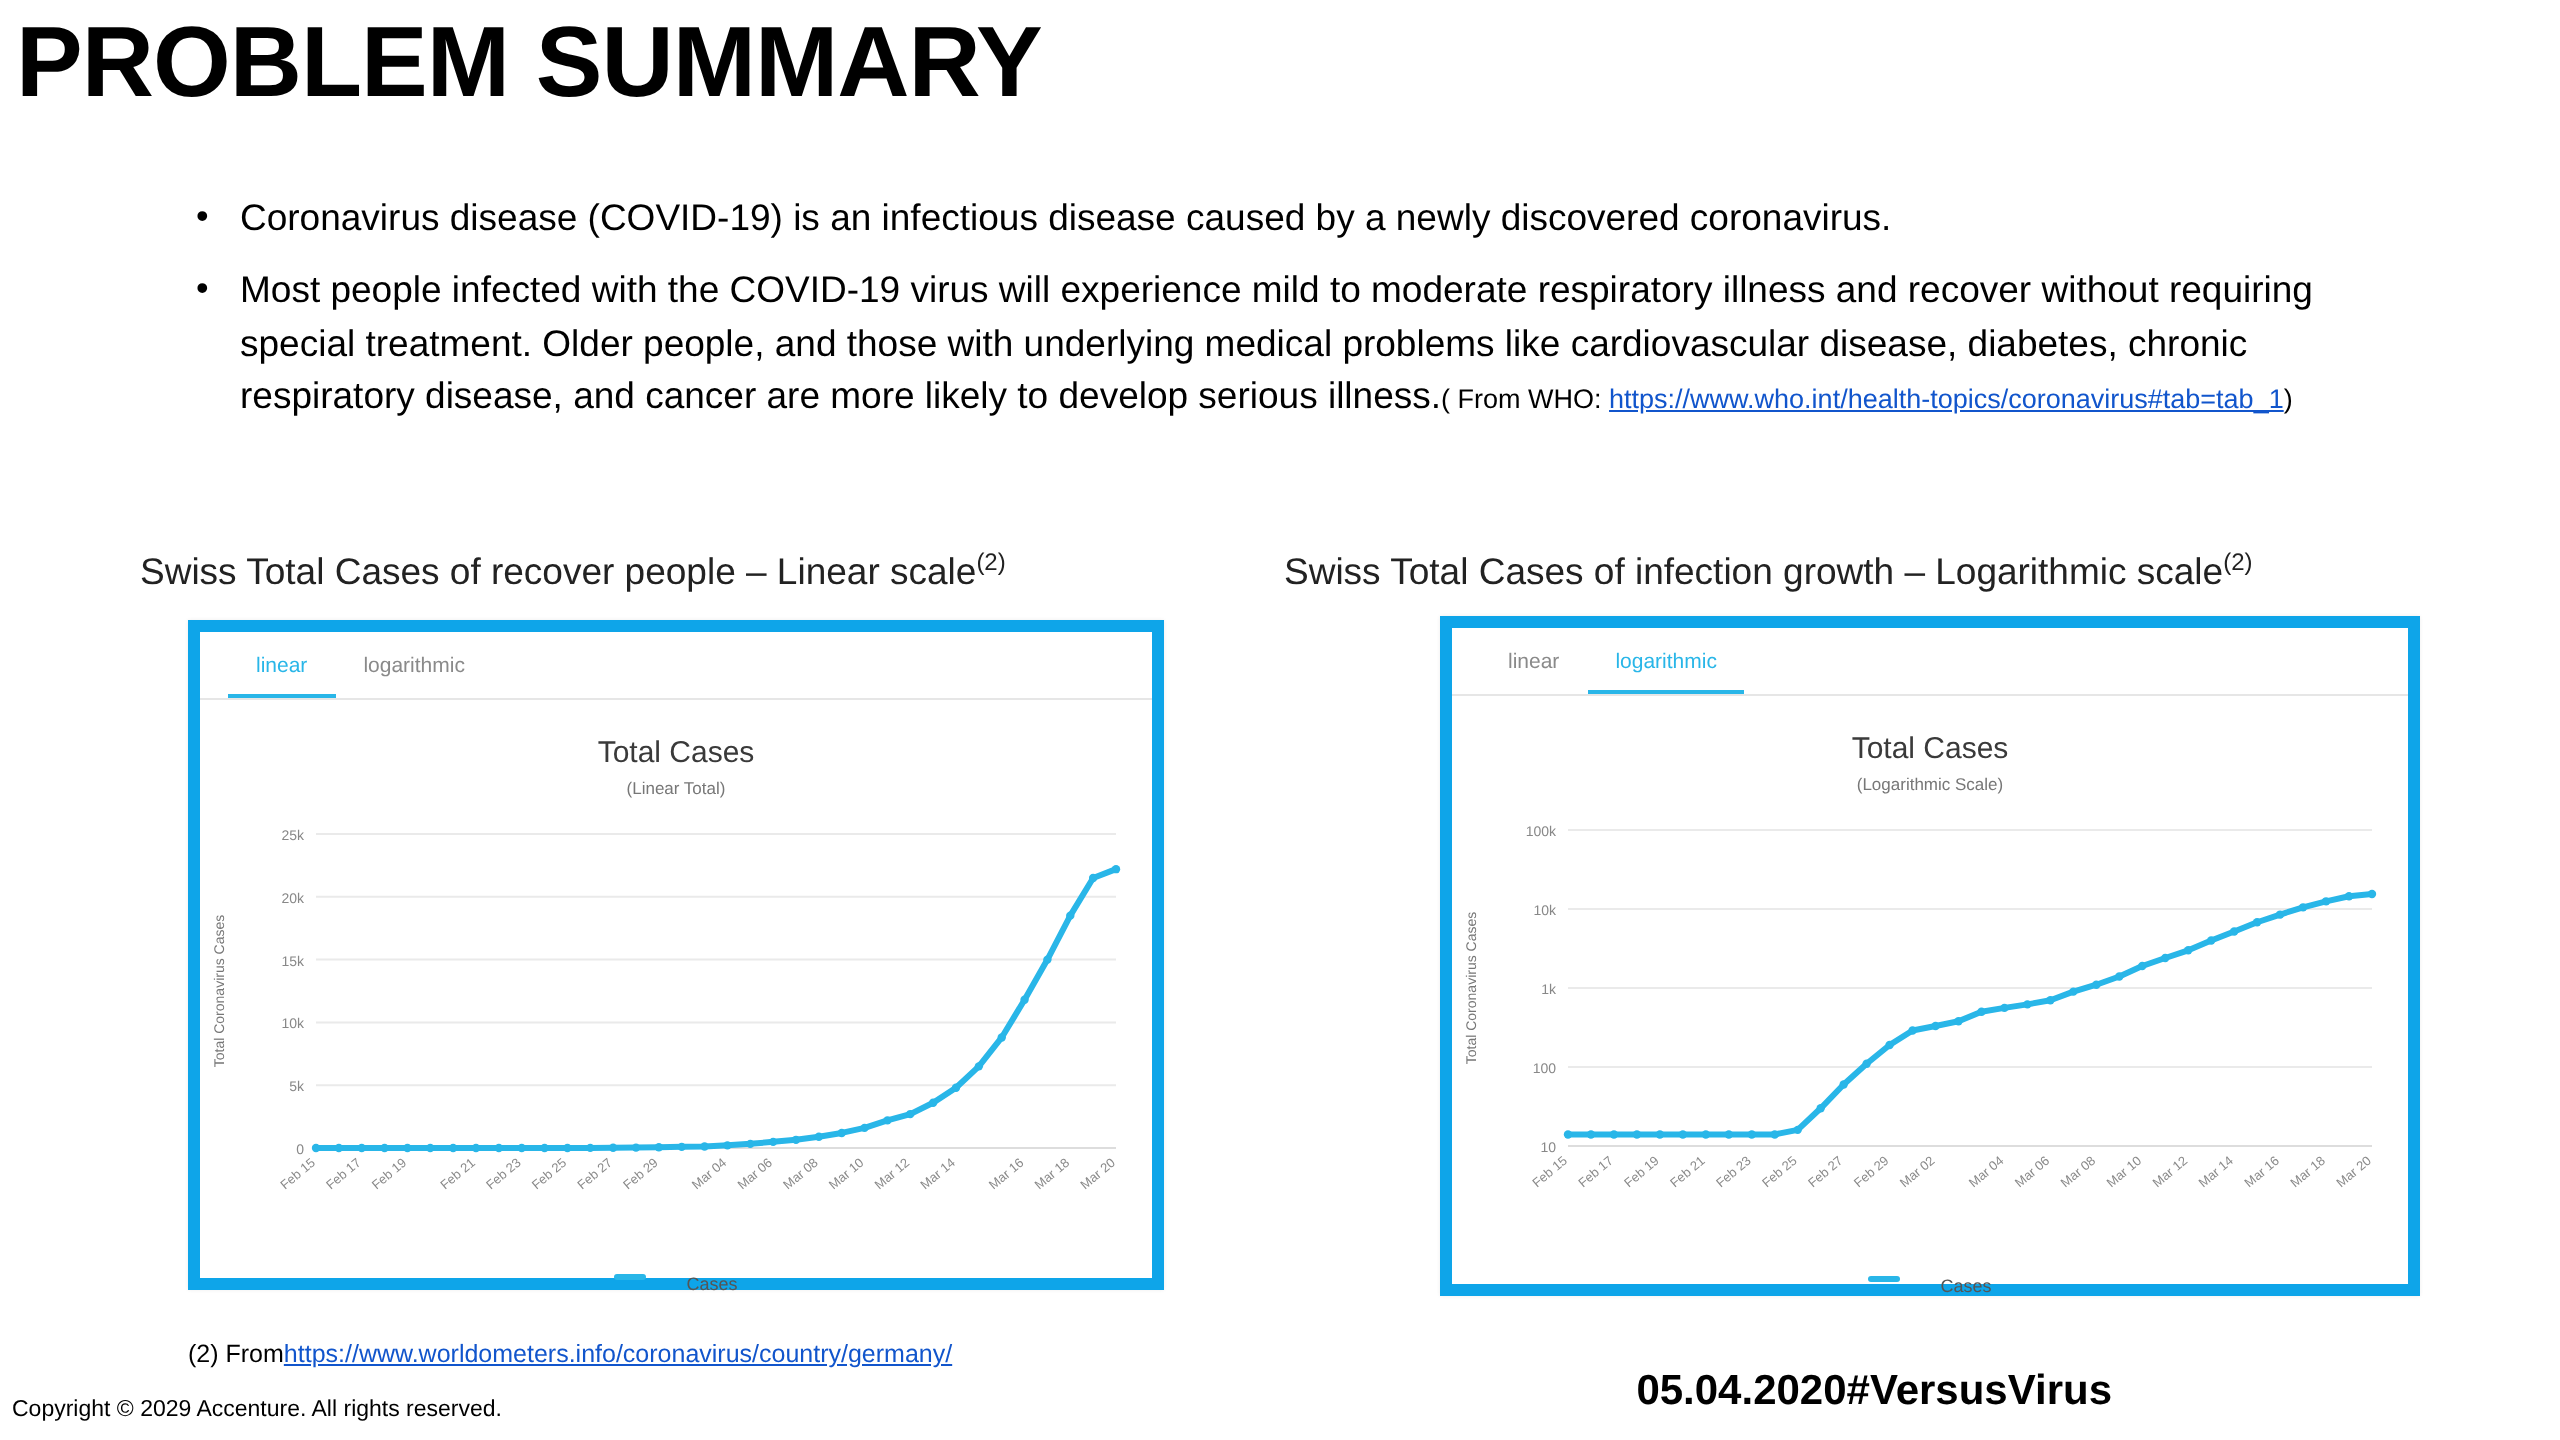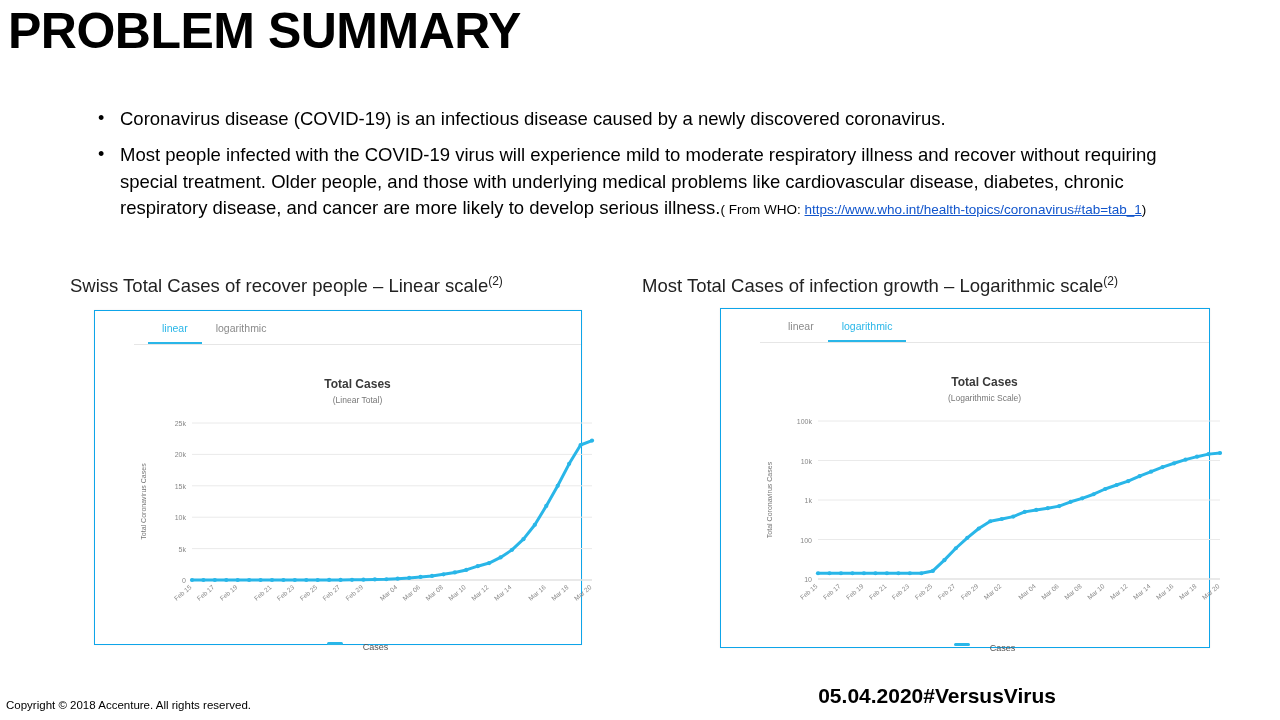--- a/index.html
+++ b/index.html
@@ -19,21 +19,20 @@
     font-size: 50px;
     font-weight: bold;
     letter-spacing: -0.5px;
     line-height: 1.1;
   }
 
   .bullets {
     position: absolute;
     left: 92px; top: 96px;
     width: 1110px;
-    margin-top: 10px;
   }
   .bullet {
     position: relative;
     padding-left: 28px;
     font-size: 18.5px;
     line-height: 1.42;
     margin-bottom: 10px;
   }
   .bullet:before {
     content: "•";
@@ -48,47 +47,46 @@
     position: absolute;
     font-size: 18.5px;
     color: #222;
     white-space: nowrap;
   }
   .sup { font-size: 12px; vertical-align: super; }
 
   .chart-card {
     position: absolute;
     background: #ffffff;
-    border: 1px solid #0ea5e9;
+    border: 6px solid #0ea5e9;
     box-shadow: 0 0 2px rgba(0,0,0,0.07);
-    padding-left: 39px;
   }
   .tabs {
     display: flex;
     gap: 0px;
     border-bottom: 1px solid #e6e6e6;
     padding: 8px 14px 0 14px;
     height: 34px;
   }
   .tab {
     font-size: 10.5px;
     color: #8a8a8a;
     padding: 3px 14px 7px 14px;
     border-bottom: 2px solid transparent;
   }
   .tab.active {
     color: #29b6e8;
     border-bottom: 2px solid #29b6e8;
   }
   .chart-title {
     text-align: center;
-    font-size: 12px;
+    font-size: 15px;
     color: #3a3a3a;
-    margin-top: 32px;
-    font-weight: bold;
+    margin-top: 18px;
+    font-weight: normal;
   }
   .chart-subtitle {
     text-align: center;
     font-size: 8.5px;
     color: #777;
     margin-top: 4px;
   }
   .plot-wrap {
     position: relative;
     margin-top: 8px;
@@ -225,21 +223,21 @@
           <text x="12" y="88.5" font-size="7" fill="#777" text-anchor="middle" transform="rotate(-90 12 88.5)">Total Coronavirus Cases</text>
         </svg>
     </div>
     <div class="legend">
       <span class="dash"></span>
       <span>Cases</span>
     </div>
   </div>
 
   <div class="chart-heading" style="left:642px; top:274px;">
-    <span>Most Total Cases of infection growth – Logarithmic scale</span><span class="sup">(2)</span>
+    <span>Swiss Total Cases of infection growth – Logarithmic scale</span><span class="sup">(2)</span>
   </div>
 
   <div class="chart-card" style="left:720px; top:308px; width:490px; height:340px;">
     <div class="tabs">
       <div class="tab">linear</div>
       <div class="tab active">logarithmic</div>
     </div>
     <div class="chart-title">Total Cases</div>
     <div class="chart-subtitle">(Logarithmic Scale)</div>
     <div class="plot-wrap">
@@ -312,17 +310,20 @@
           <circle cx="460" cy="41.981897922273475" r="2.1" fill="#29b6e8"></circle>
           <text x="12" y="89" font-size="7" fill="#777" text-anchor="middle" transform="rotate(-90 12 89)">Total Coronavirus Cases</text>
         </svg>
     </div>
     <div class="legend">
       <span class="dash"></span>
       <span>Cases</span>
     </div>
   </div>
 
-
-  <div class="copyright">Copyright © 2018  Accenture. All rights reserved.</div>
+  <div class="footer-note">
+    <span>(2) From</span><a class="link" href="#">https://www.worldometers.info/coronavirus/country/germany/</a>
+  </div>
+
+  <div class="copyright">Copyright © 2029  Accenture. All rights reserved.</div>
   <div class="date-tag">05.04.2020#VersusVirus</div>
 
 </div>
 
 </body></html>

